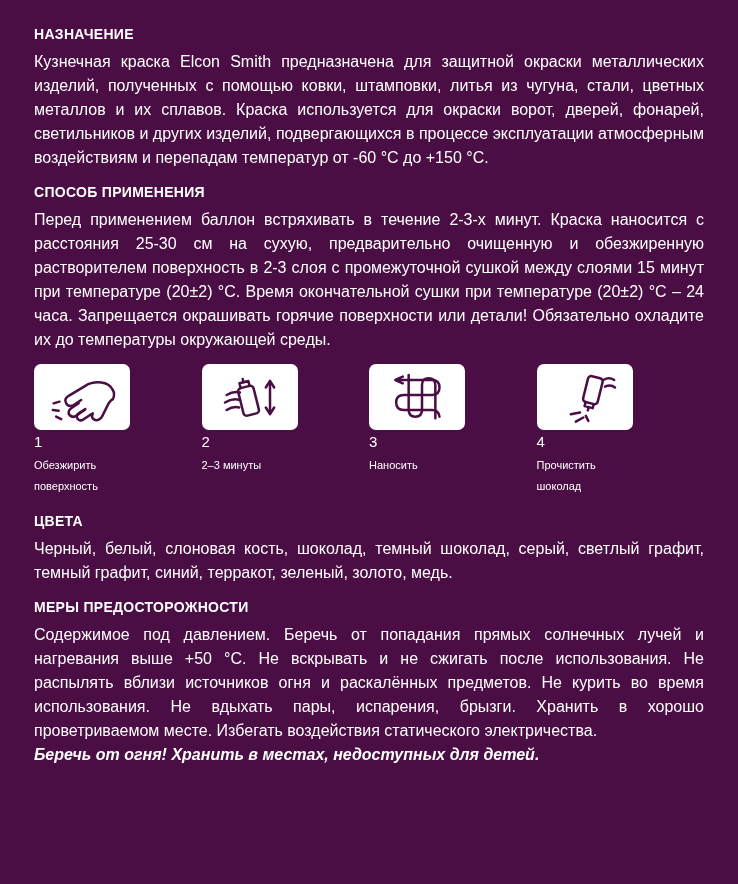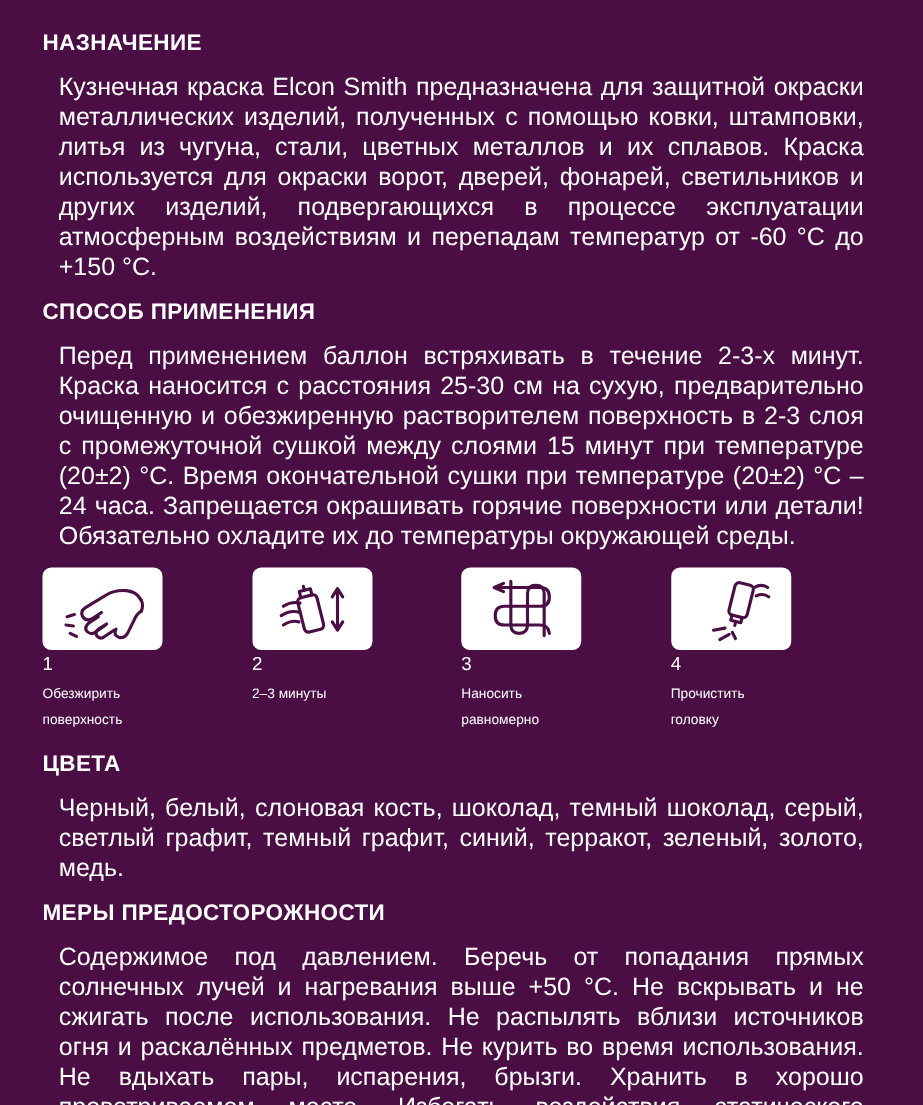--- a/index.html
+++ b/index.html
@@ -14,30 +14,30 @@
     width: 738px;
     height: 884px;
     padding: 24px 34px 12px 34px;
     background: var(--bg);
     color: var(--text);
     font-family: "Liberation Sans", "DejaVu Sans", sans-serif;
     overflow: hidden;
   }
   .section { margin-bottom: 12px; }
   .section-title {
-    font-size: 18px;
+    font-size: 14px;
     line-height: 21px;
     font-weight: 700;
     letter-spacing: .3px;
     margin: 0 0 5px 0;
   }
   .body-text {
-    font-size: 20px;
+    font-size: 16px;
     line-height: 24px;
-    margin: 13px;
+    margin: 0;
     text-align: justify;
   }
   .warning-text {
     font-size: 16px;
     line-height: 24px;
     margin: 0;
     font-weight: 700;
     text-align: left;
     font-style: italic;
   }
@@ -133,42 +133,41 @@
           <g fill="none" stroke="currentColor" stroke-width="3" stroke-linecap="round" stroke-linejoin="round">
             <path d="M24 12 H66 q9 0 9 9 t-9 9 H32 q-9 0 -9 9 t9 9 h34 q8 0 9 8"></path>
             <path d="M31 8 l-9 4 9 4"></path>
             <path d="M38 6 v42 q0 8 8 8 t8 -8 V18 q0 -8 8 -8 t8 8 v40"></path>
           </g>
         </svg>
       </div>
       <div class="step-number">3</div>
       <div class="step-caption">
         <div>Наносить</div>
-        <div>равномерно</div>
       </div>
     </div>
 
     <div class="step">
       <div class="icon-box">
         <svg width="80" height="55" viewBox="0 0 96 66">
           <g fill="none" stroke="currentColor" stroke-width="3" stroke-linecap="round" stroke-linejoin="round">
             <g transform="rotate(14 56 30)">
               <rect x="47" y="8" width="18" height="32" rx="4"></rect>
               <path d="M51 40 v5 h10 v-5"></path>
               <path d="M56 45 v4"></path>
             </g>
             <path d="M46 57 l-9 5 M42 51 l-11 2 M52 61 l-3 -6"></path>
             <path d="M70 12 q7 -4 13 0 M72 20 q7 -3 12 1"></path>
           </g>
         </svg>
       </div>
       <div class="step-number">4</div>
       <div class="step-caption">
         <div>Прочистить</div>
-        <div>головку</div>
+        <div>шоколад</div>
       </div>
     </div>
 
   </div>
 
   <section class="section">
     <h2 class="section-title">ЦВЕТА</h2>
     <p class="body-text">Черный, белый, слоновая кость, шоколад, темный шоколад, серый, светлый графит, темный графит, синий, терракот, зеленый, золото, медь.</p>
   </section>
 

